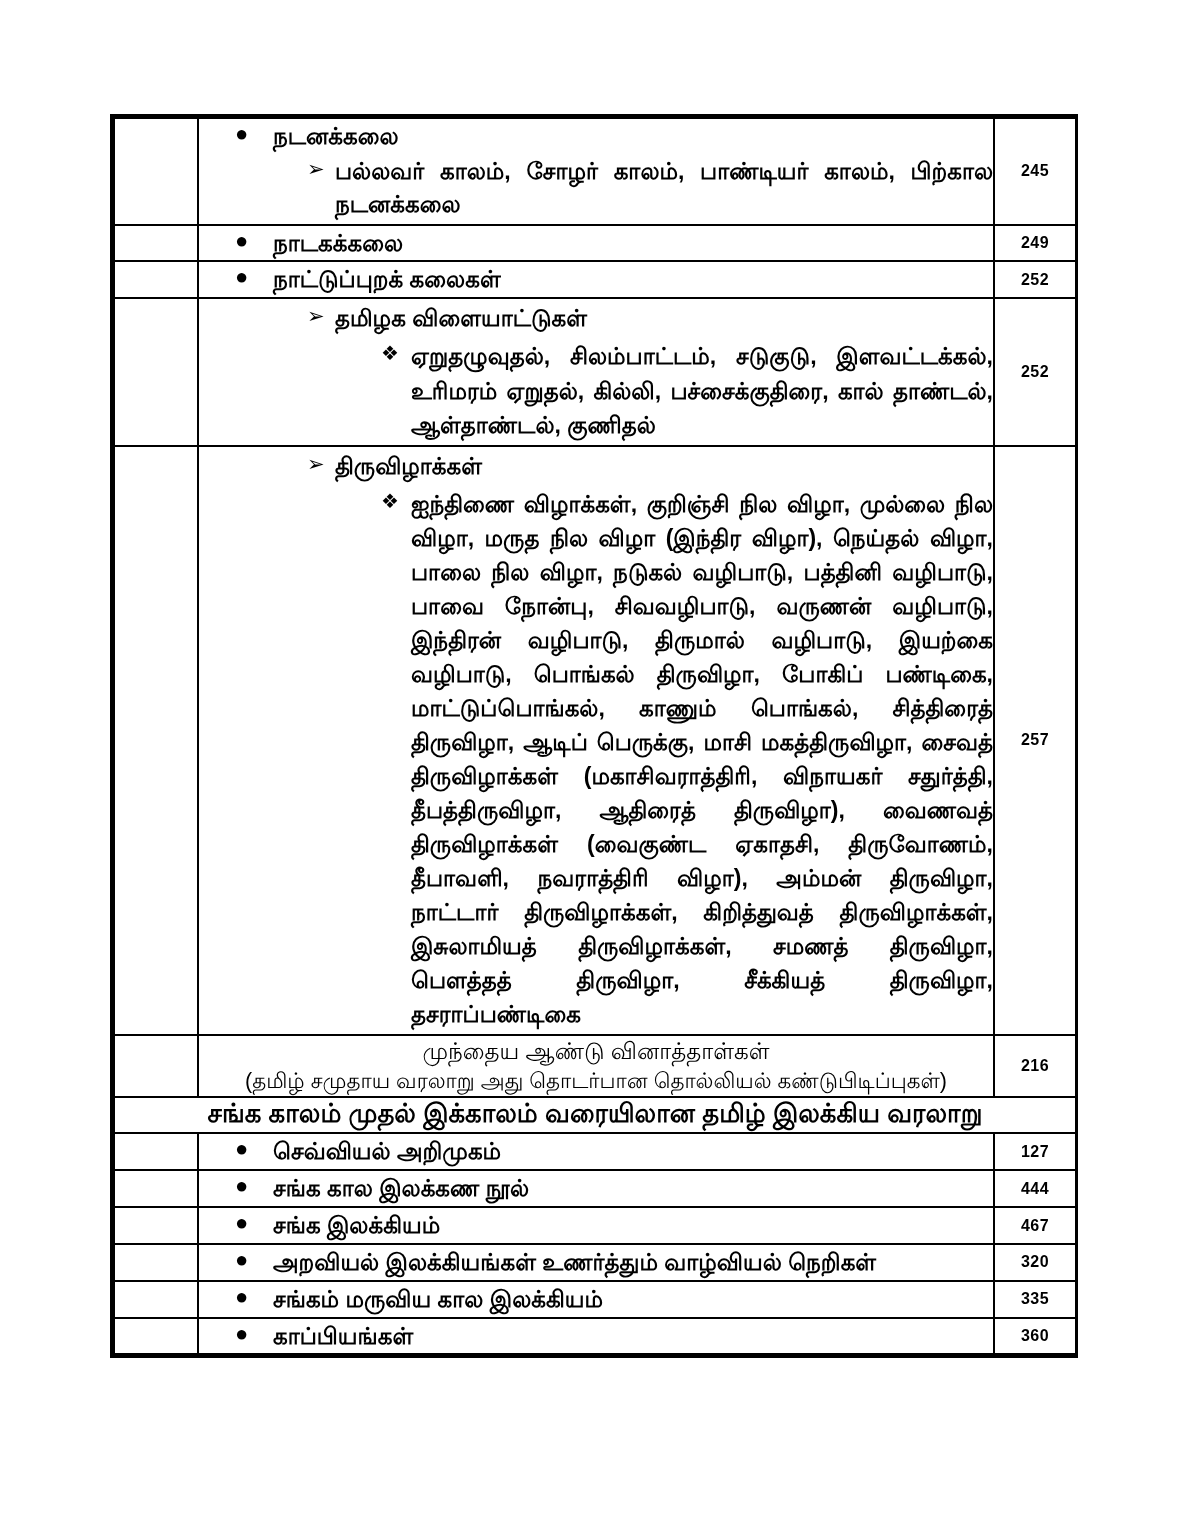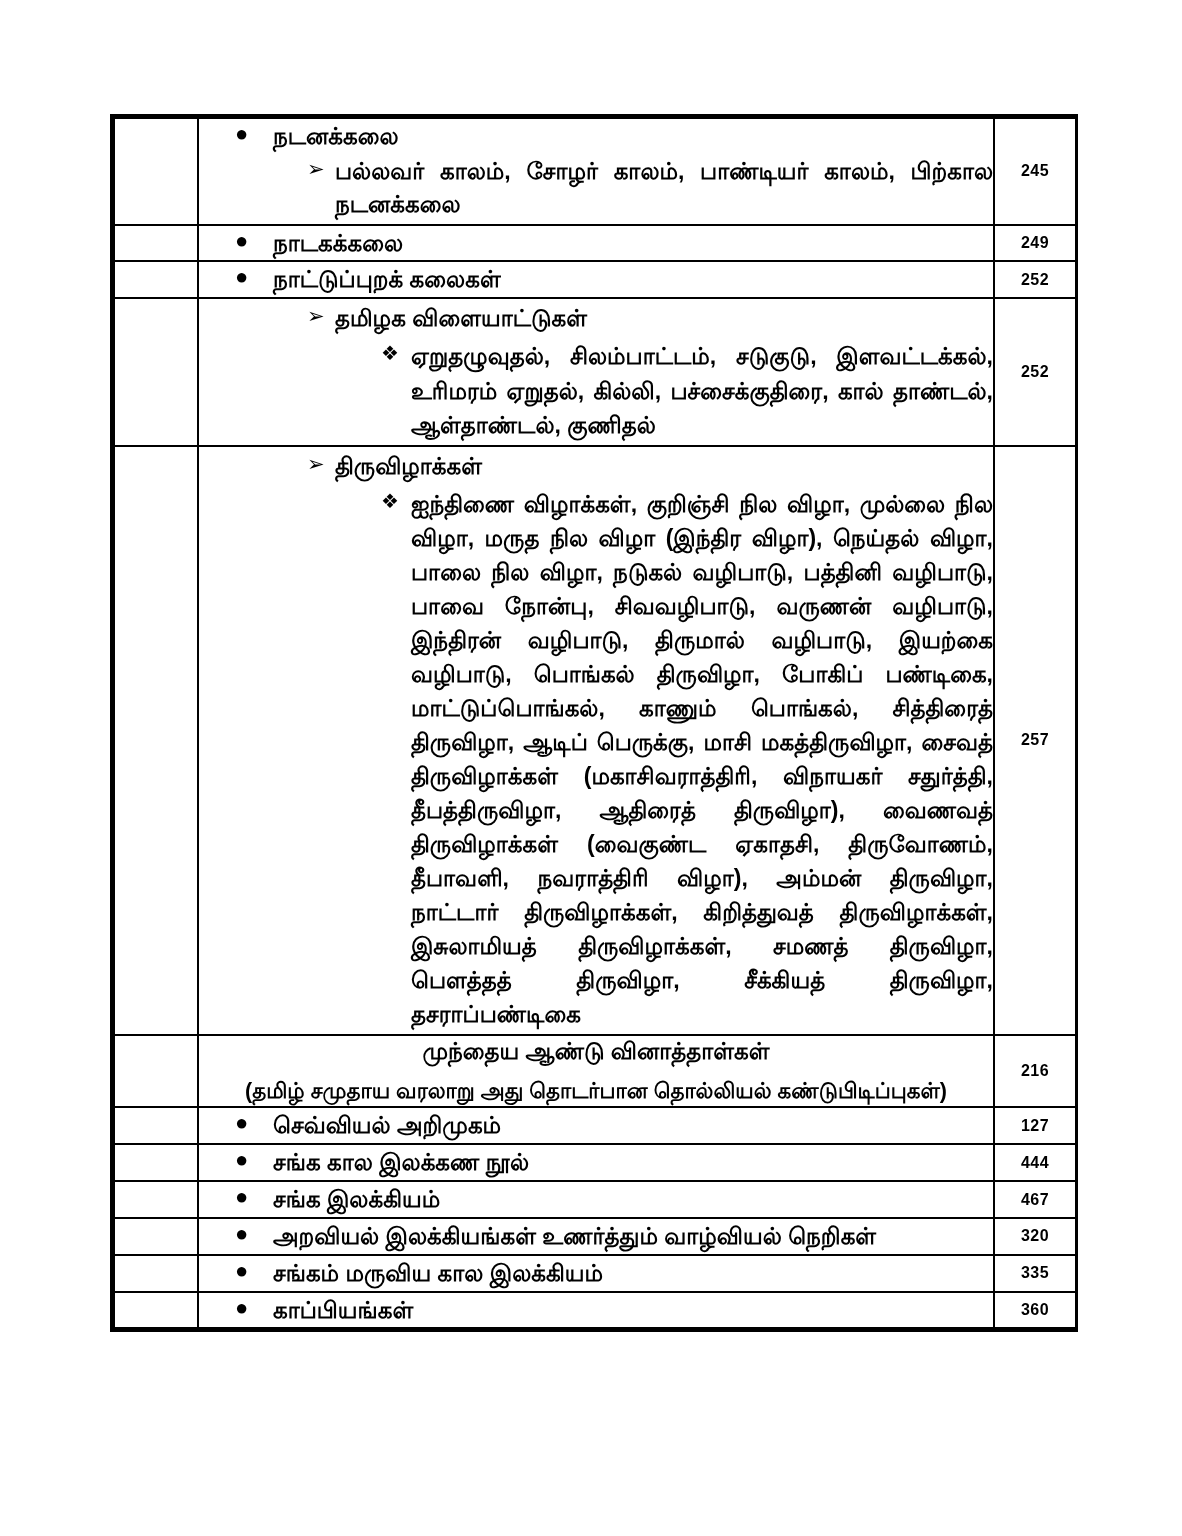--- a/index.html
+++ b/index.html
@@ -137,27 +137,26 @@
 
   
   .just-block {
     text-align: justify;
     text-align-last: left;
   }
 
   .centered-cell {
     text-align: center;
     font-size: 23px;
-    font-weight: bold;
+    font-weight: normal;
     line-height: 1.35;
     padding: 8px 6px 10px 6px;
   }
   .centered-cell .l2 {
     font-size: 21.5px;
-    margin-top: 10px;
   }
 </style>
 </head>
 <body>
 
 <div class="page">
 
   <div class="table-frame">
     <table class="contents">
       <colgroup>
@@ -236,20 +235,23 @@
 
         <tr>
           <td class="gutter"></td>
           <td class="centered-cell">
             <div>முந்தைய ஆண்டு வினாத்தாள்கள்</div>
             <div class="l2">(தமிழ் சமுதாய வரலாறு அது தொடர்பான தொல்லியல் கண்டுபிடிப்புகள்)</div>
           </td>
           <td class="pagenum">216</td>
         </tr>
 
+        <tr>
+          <td class="section-band" colspan="3">சங்க காலம் முதல் இக்காலம் வரையிலான தமிழ் இலக்கிய வரலாறு</td>
+        </tr>
 
         <tr>
           <td class="gutter"></td>
           <td class="main">
             <div class="lvl1">
               <span class="mk">●</span>
               <span>செவ்வியல் அறிமுகம்</span>
             </div>
           </td>
           <td class="pagenum">127</td>

